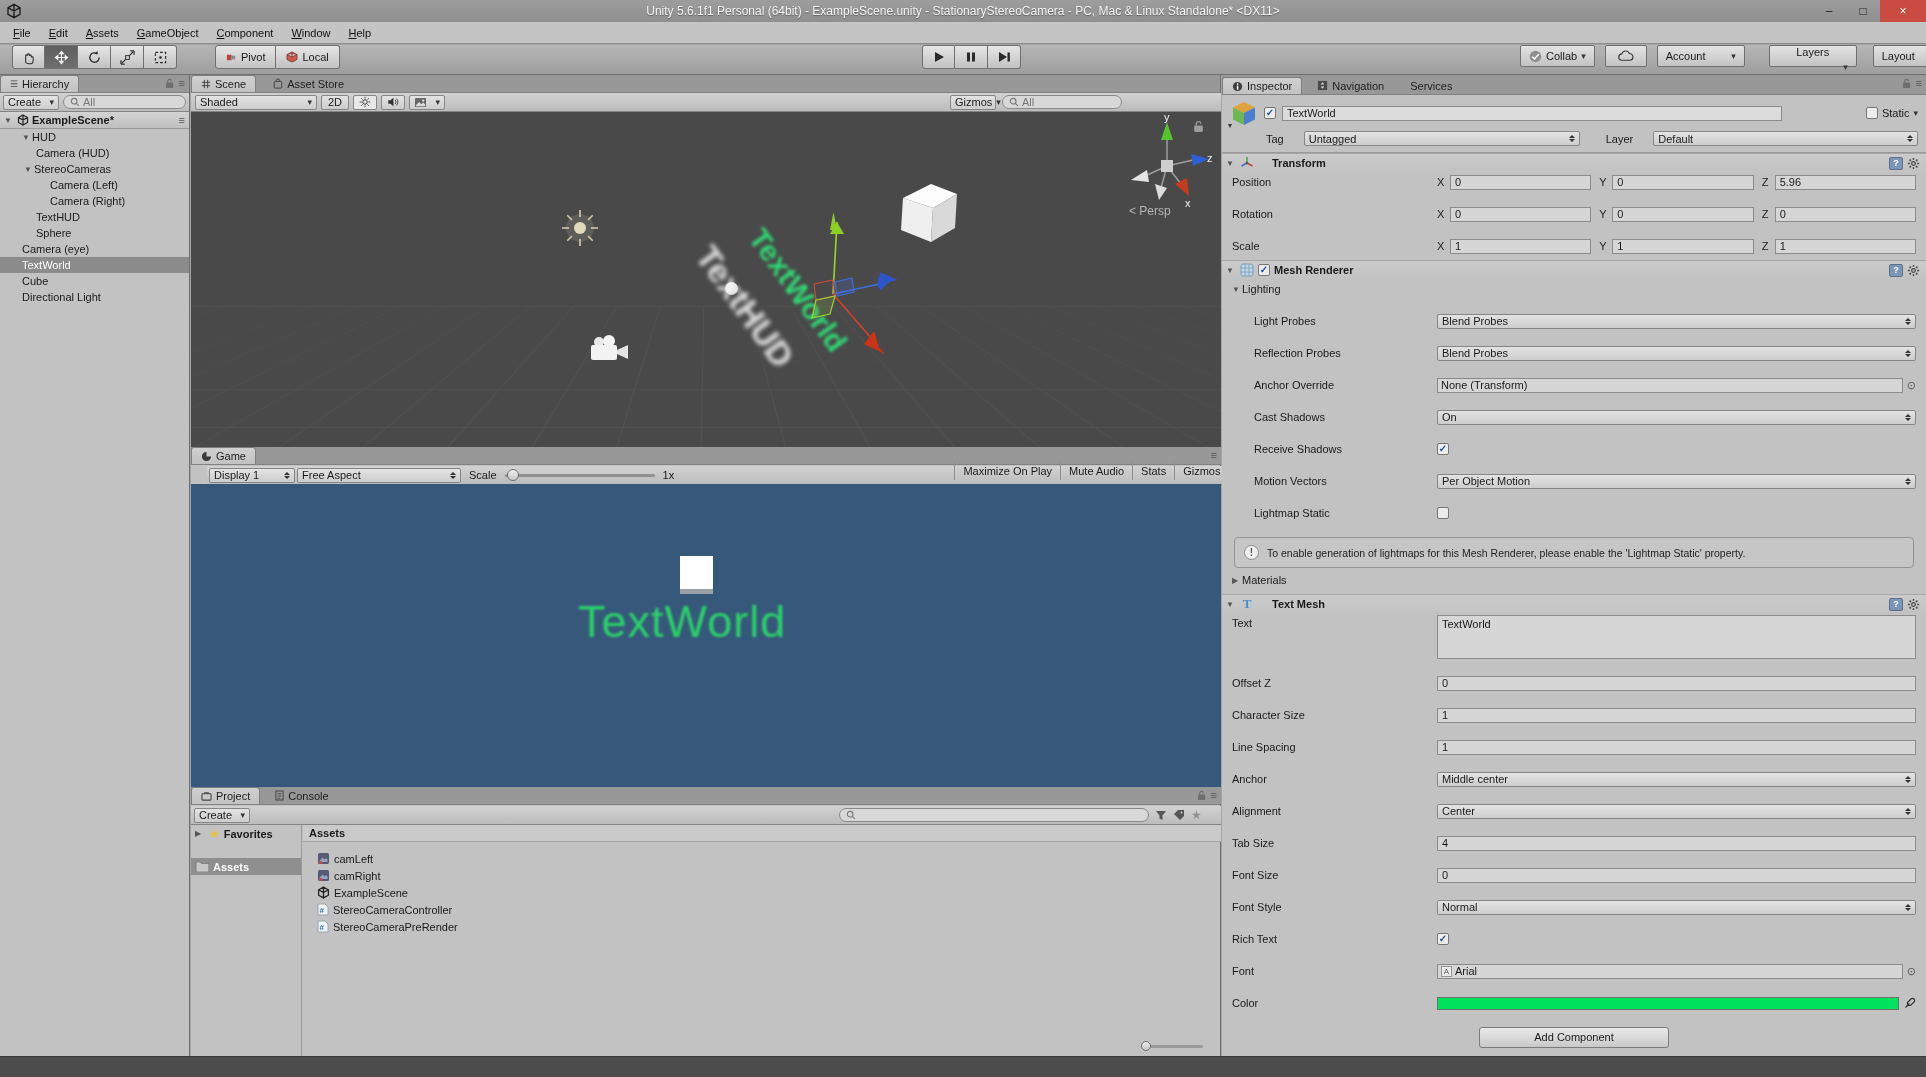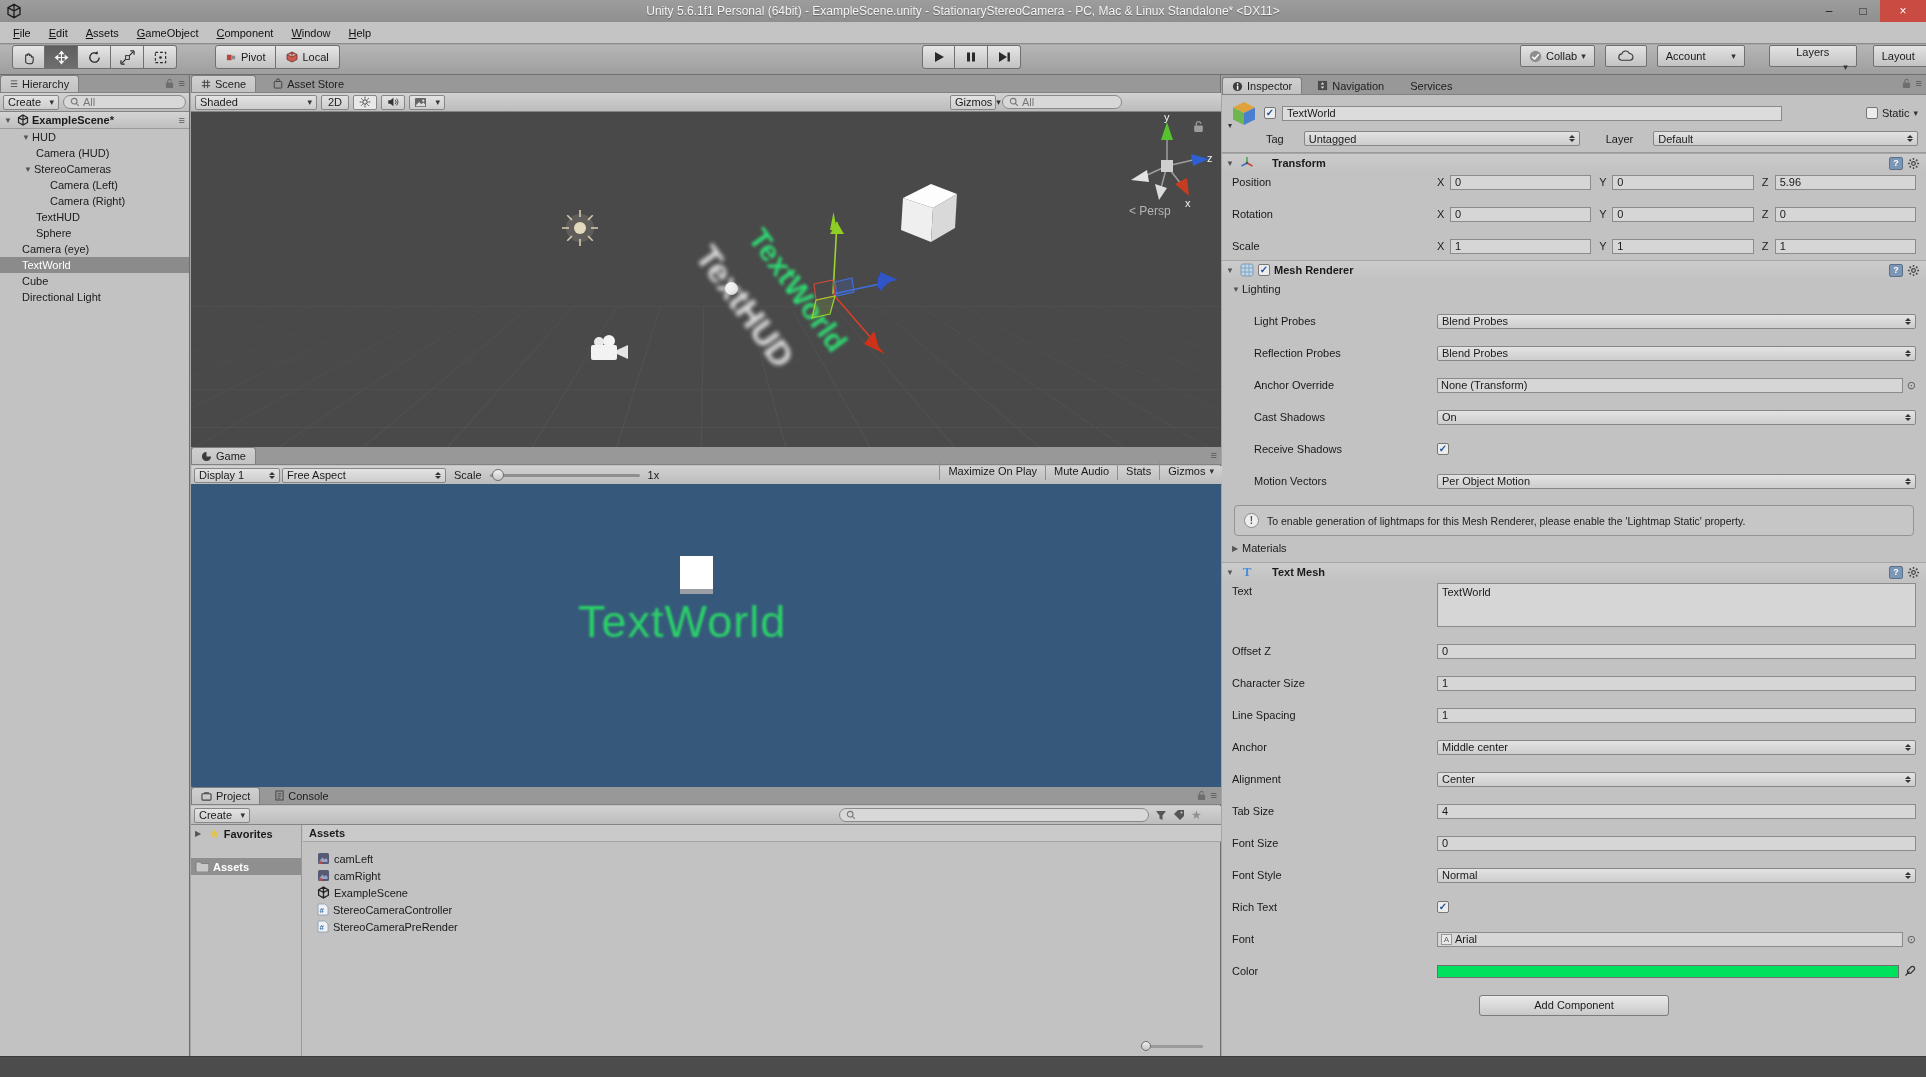--- a/index.html
+++ b/index.html
@@ -65,21 +65,21 @@
   
   .center { position:absolute; left:191px; top:75px; width:1030px; height:981px; background:#c2c2c2; border-right:1px solid #6e6e6e; }
 
   .scene-viewport { position:absolute; left:0; top:37px; width:1030px; height:335px; background:#494949; overflow:hidden; }
   .scene-grid { position:absolute; left:-25%; right:-25%; bottom:-160px; height:460px;
     background-image:linear-gradient(rgba(140,140,140,.7) 1px, transparent 1px),linear-gradient(90deg, rgba(140,140,140,.7) 1px, transparent 1px);
     background-size:64px 64px; transform:perspective(430px) rotateX(63deg); opacity:.16; }
   .world-text { font-weight:bold; transform-origin:0 0; white-space:nowrap; }
 
   .game-tabs { position:absolute; left:0; top:372px; width:1030px; }
-  .game-subbar { position:absolute; left:1px; top:391px; width:1030px; }
+  .game-subbar { position:absolute; left:16px; top:391px; width:1030px; }
   .game-viewport { position:absolute; left:0; top:409px; width:1030px; height:303px; overflow:hidden; }
   .flatbtn { height:18px; display:flex; align-items:center; padding:0 8px; border-left:1px solid #8f8f8f; }
   .slider-track { width:150px; height:3px; background:#8f8f8f; border-radius:2px; position:relative; }
   .slider-knob { position:absolute; top:-5px; width:12px; height:12px; border-radius:50%; background:linear-gradient(#efefef,#c8c8c8); border:1px solid #6f6f6f; }
 
   .project-tabs { position:absolute; left:0; top:712px; width:1030px; }
   .project-subbar { position:absolute; left:0; top:731px; width:1030px; }
   .project-body { position:absolute; left:0; top:750px; width:1030px; height:231px; }
   .proj-left { position:absolute; left:0; top:0; width:111px; height:231px; border-right:1px solid #9a9a9a; background:#c2c2c2; }
   .proj-row { height:17px; display:flex; align-items:center; gap:4px; padding-left:4px; }
@@ -798,20 +798,24 @@
   <div class="irow">
     <span class="ilabel ind">Motion Vectors</span>
     <span class="dd grow">
       <span>Per Object Motion</span>
       <span class="updown">
           <i class="u"></i>
           <i class="d"></i>
         </span>
     </span>
   </div>
+  <div class="irow">
+    <span class="ilabel ind">Lightmap Static</span>
+    <span class="cb"></span>
+  </div>
   <div class="infobox">
     <span class="info-circle">!</span>
     <span>To enable generation of lightmaps for this Mesh Renderer, please enable the 'Lightmap Static' property.</span>
   </div>
   <div class="irow" style="margin-bottom:6px">
     <span class="fold">▶</span>
     <span>Materials</span>
   </div>
 
   <div class="comp-header">

